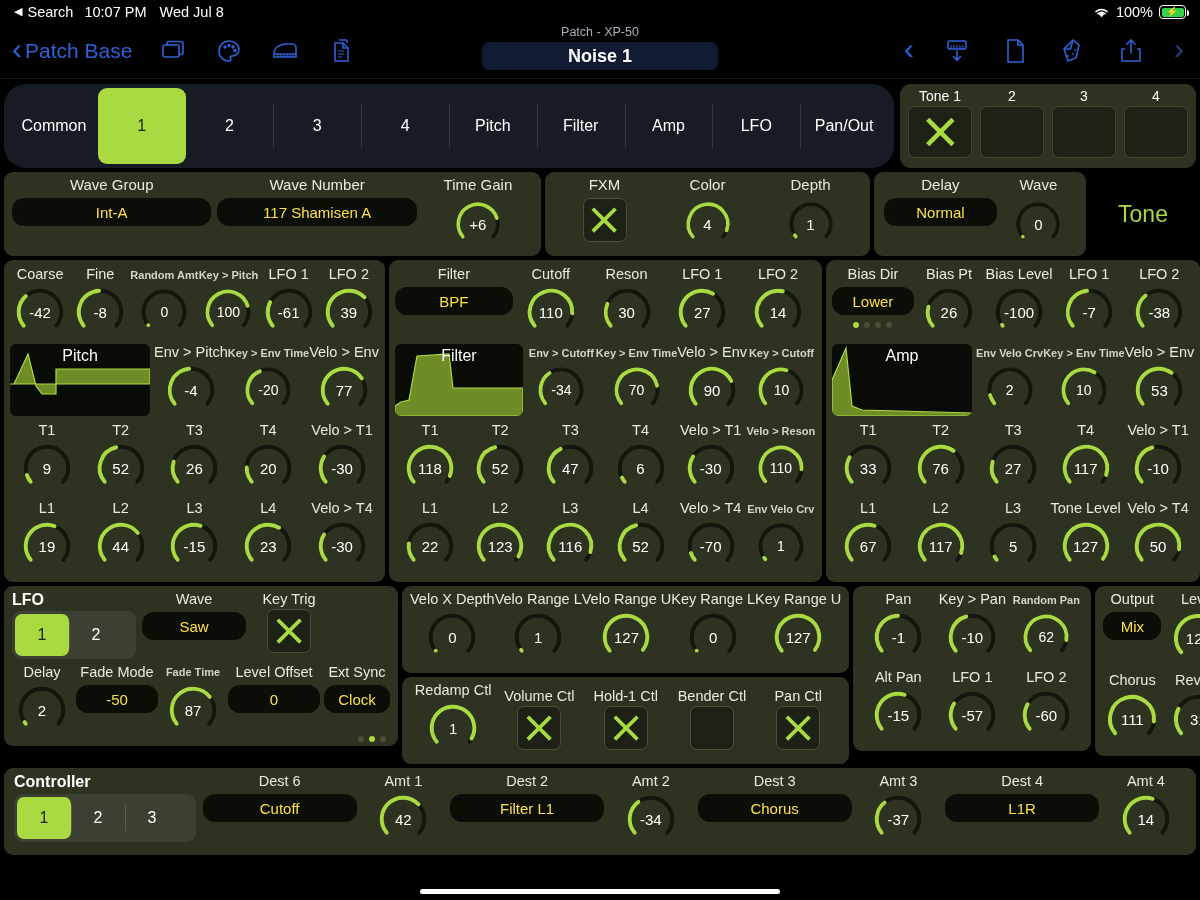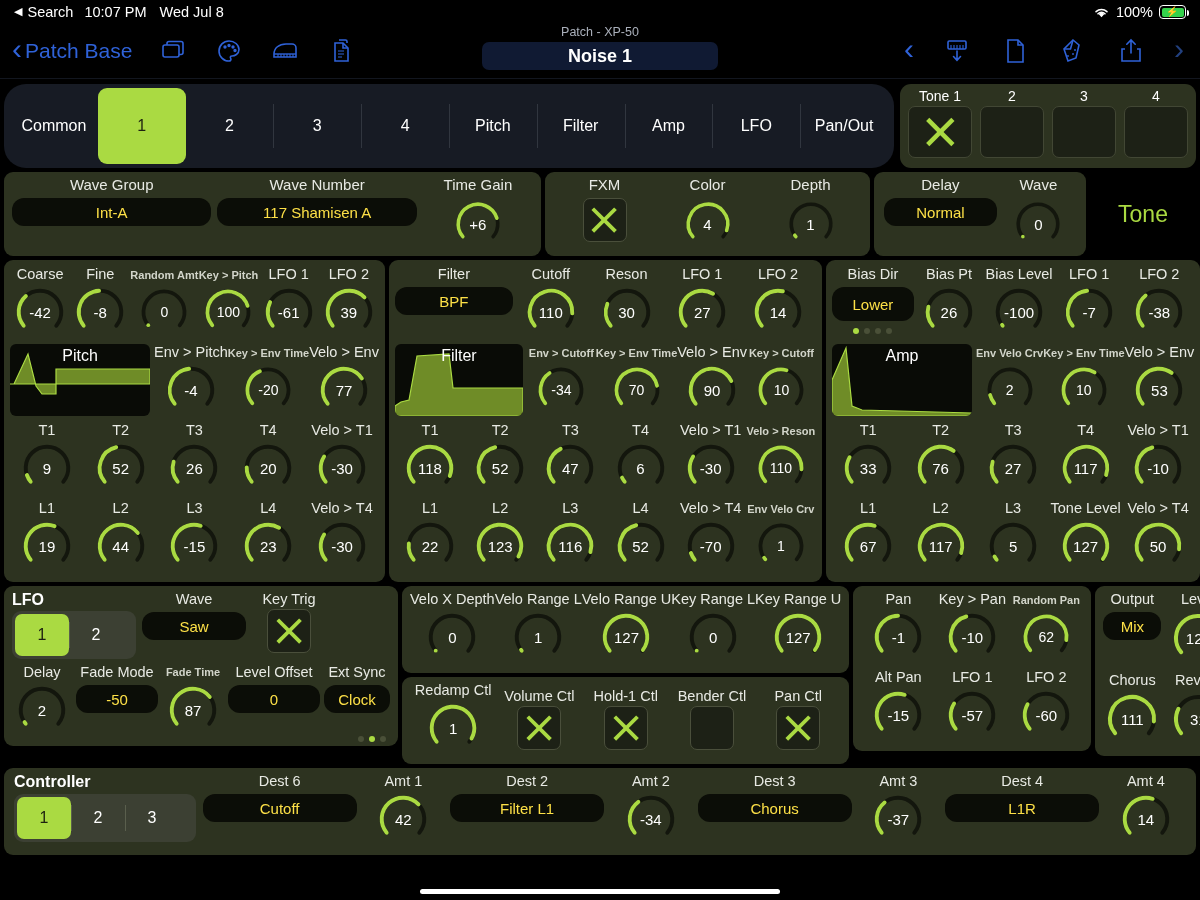--- a/index.html
+++ b/index.html
@@ -820,21 +820,21 @@
             <span class="knob-val">1</span>
     </span>
   </div>
       </div>
   </div>
 
   <div class="col col-amp">
     <div style="display:flex; align-items:flex-start;">
       <div class="field" style="width:82px">
         <span class="kcell-lab">Bias Dir</span>
-        <span class="selectbox" style="height:34px">Lower</span>
+        <span class="selectbox" style="height:28px">Lower</span>
         <span class="dots" style="margin-top:3px" id="bias-dots">
             <span class="dot on"></span>
             <span class="dot"></span>
             <span class="dot"></span>
             <span class="dot"></span>
           </span>
       </div>
       <div class="knobgrid" style="flex:1" id="amp-top">
           <div class="kcell" style="flex:1">
     <span class="kcell-lab">Bias Pt</span>

